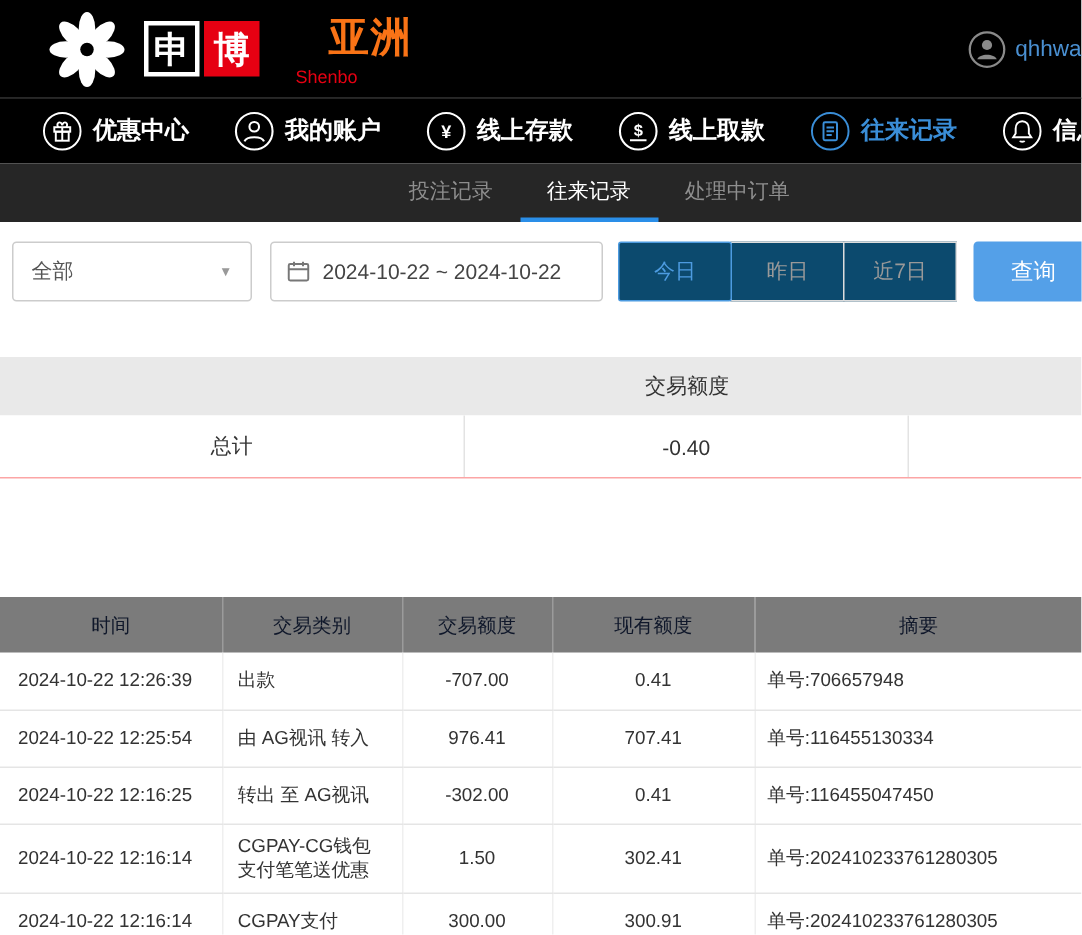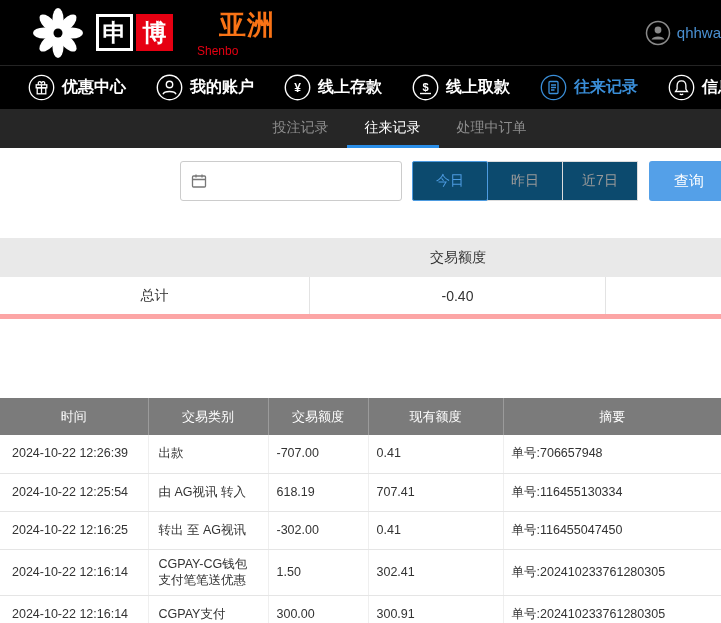--- a/index.html
+++ b/index.html
@@ -49,37 +49,37 @@
     font-size:14px; display:flex; align-items:center; justify-content:center; cursor:pointer; }
   .fbtn + .fbtn { margin-left:-1px; }
   .fbtn.active { border:1px solid #4d9be0; color:#4d9be0; z-index:1; border-radius:2px; }
   .query-btn { position:absolute; right:-8px; top:13px; width:80px; height:40px;
     background:#54a0e8; color:#fff; font-size:15px; border:none; border-radius:3px;
     display:flex; align-items:center; justify-content:center; cursor:pointer; }
 
   
   .summary { margin-top:23px; }
   .summary .hrow { height:39px; background:#e9e9e9; display:flex; }
-  .summary .brow { height:42px; display:flex; border-bottom:5px solid #fca5a5; background:#fff; }
+  .summary .brow { height:42px; display:flex; border-bottom:1px solid #fca5a5; background:#fff; }
   .summary .cell { display:flex; align-items:center; justify-content:center; font-size:14px; color:#333; }
   .sum-c1 { width:310px; } .sum-c2 { width:296px; } .sum-c3 { flex:1; }
   .summary .brow .sum-c1, .summary .brow .sum-c2 { border-right:1px solid #e3e3e3; }
 
   
   .dtable { margin-top:79px; width:721px; border-collapse:collapse; table-layout:fixed;
     font-size:12.5px; color:#333; }
-  .dtable th { background:#7b7b7b; color:#ffffff; font-weight:normal; height:37px;
+  .dtable th { background:#7b7b7b; color:#0f172a; font-weight:normal; height:37px;
     border-right:1px solid #9b9b9b; font-size:13px; text-align:center; }
   .dtable th:last-child { border-right:none; }
   .dtable td { border-bottom:1px solid #e5e5e5; border-right:1px solid #efefef;
     height:38px; padding:6px 8px; vertical-align:middle; line-height:1.35; }
   .dtable td:last-child { border-right:none; }
   td.c-time { padding-left:12px; padding-right:2px; white-space:nowrap;margin-left:45px; }
   td.c-type { padding-left:10px; }
-  td.c-num  { text-align:left; padding-right:8px; }
+  td.c-num  { text-align:center; padding-right:8px; }
   td.c-memo { padding-left:8px; }
 </style>
 </head>
 <body>
 
 <div class="topbar">
   <svg class="logo-flower" viewBox="0 0 52 52">
     <g fill="#fff" transform="translate(26,26)">
       <g transform="rotate(0)">
           <ellipse cx="0" cy="-14" rx="5.5" ry="11"></ellipse>
@@ -178,25 +178,30 @@
   </div>
 </div>
 
 <div class="subnav">
   <div class="tab">投注记录</div>
   <div class="tab active">往来记录</div>
   <div class="tab">处理中订单</div>
 </div>
 
 <div class="filterbar">
+  <div class="select-box">
+    <span>全部</span>
+    <span class="caret">▼</span>
+  </div>
   <div class="date-box">
     <svg width="16" height="16" viewBox="0 0 16 16" fill="none" stroke="#777" stroke-width="1.3">
       <rect x="1.5" y="3" width="13" height="11" rx="1"></rect>
       <path d="M1.5 6.5h13M5 1.5v3M11 1.5v3"></path>
     </svg>
+    <span>2024-10-22 ~ 2024-10-22</span>
   </div>
   <div class="btn-group">
     <div class="fbtn active">今日</div>
     <div class="fbtn">昨日</div>
     <div class="fbtn">近7日</div>
   </div>
   <button class="query-btn">查询</button>
 </div>
 
 <div class="summary">
@@ -233,21 +238,21 @@
     <tr>
       <td class="c-time">2024-10-22 12:26:39</td>
       <td class="c-type">出款</td>
       <td class="c-num">-707.00</td>
       <td class="c-num">0.41</td>
       <td class="c-memo">单号:706657948</td>
     </tr>
     <tr>
       <td class="c-time">2024-10-22 12:25:54</td>
       <td class="c-type">由 AG视讯 转入</td>
-      <td class="c-num">618.19</td>
+      <td class="c-num">976.41</td>
       <td class="c-num">707.41</td>
       <td class="c-memo">单号:116455130334</td>
     </tr>
     <tr>
       <td class="c-time">2024-10-22 12:16:25</td>
       <td class="c-type">转出 至 AG视讯</td>
       <td class="c-num">-302.00</td>
       <td class="c-num">0.41</td>
       <td class="c-memo">单号:116455047450</td>
     </tr>

